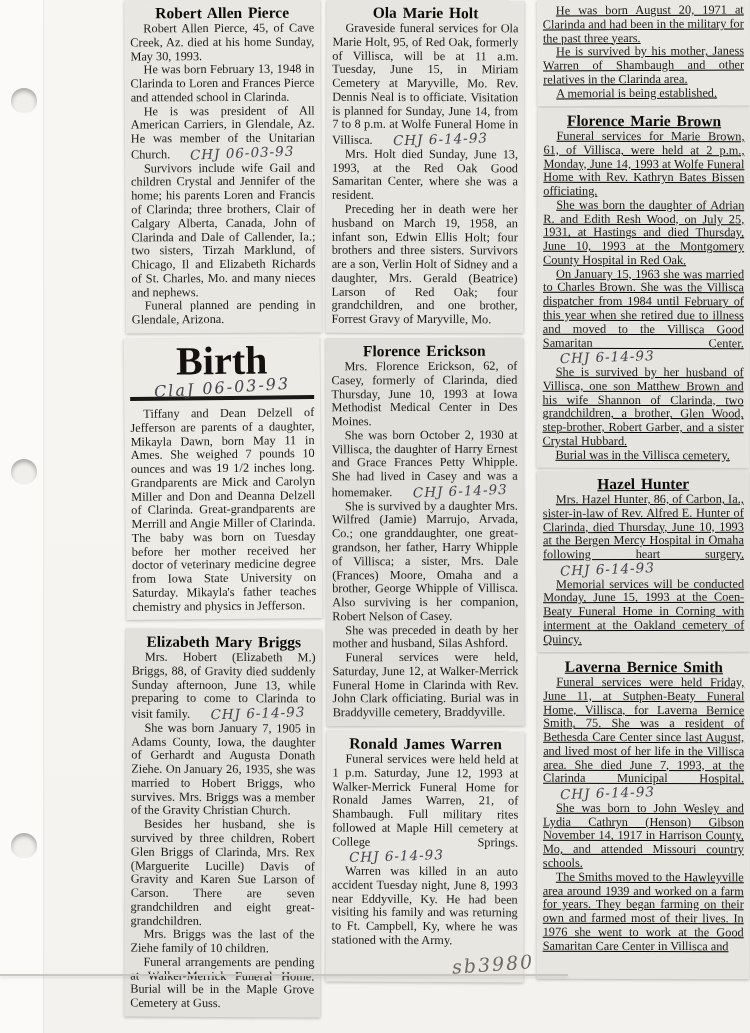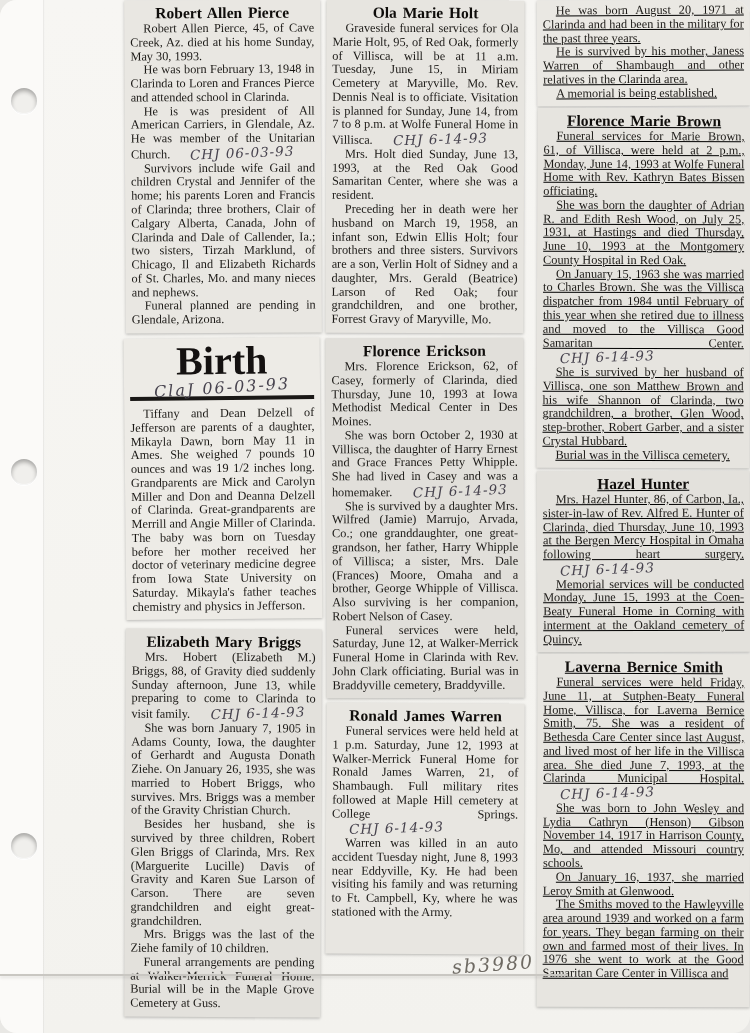--- a/index.html
+++ b/index.html
@@ -1,20 +1,19 @@
 <!DOCTYPE html>
 <html><head>
 <meta charset="utf-8">
 <style>
   html,body { margin:0; padding:0; background:#e9e8e5; }
   .page {
     position:relative; width:750px; height:1033px; overflow:hidden;
     background:linear-gradient(180deg,#f7f6f3 0%,#f5f4f0 60%,#f3f2ee 100%);
     font-family:"Liberation Serif", serif;
-    border-radius:17px;
   }
   .left-strip { position:absolute; left:0; top:0; width:43px; height:100%;
     background:#fbfaf8; }
   .crease-v { position:absolute; left:43px; top:0; width:2px; height:100%;
     background:linear-gradient(90deg, rgba(0,0,0,0.07), rgba(255,255,255,0.4)); }
   .crease-h { position:absolute; left:0; top:974px; width:568px; height:2px;
     background:#c9c7c2; box-shadow:0 2px 3px rgba(0,0,0,0.10); }
   .hole {
     position:absolute; left:11px; width:26px; height:26px; border-radius:50%;
     background:#f0efec;
@@ -118,20 +117,21 @@
           <p><span>Mrs. Holt died Sunday, June 13, 1993, at the Red Oak Good Samaritan Center, where she was a resident.</span></p>
           <p><span>Preceding her in death were her husband on March 19, 1958, an infant son, Edwin Ellis Holt; four brothers and three sisters. Survivors are a son, Verlin Holt of Sidney and a daughter, Mrs. Gerald (Beatrice) Larson of Red Oak; four grandchildren, and one brother, Forrest Gravy of Maryville, Mo.</span></p>
         </div>
     </section>
     <section class="clip c1s1">
       <h3>Florence Erickson</h3>
       <div>
           <p><span>Mrs. Florence Erickson, 62, of Casey, formerly of Clarinda, died Thursday, June 10, 1993 at Iowa Methodist Medical Center in Des Moines.</span></p>
           <p><span>She was born October 2, 1930 at Villisca, the daughter of Harry Ernest and Grace Frances Petty Whipple. She had lived in Casey and was a homemaker.</span> <span class="hand">CHJ 6-14-93</span></p>
           <p><span>She is survived by a daughter Mrs. Wilfred (Jamie) Marrujo, Arvada, Co.; one granddaughter, one great-grandson, her father, Harry Whipple of Villisca; a sister, Mrs. Dale (Frances) Moore, Omaha and a brother, George Whipple of Villisca. Also surviving is her companion, Robert Nelson of Casey.</span></p>
+          <p><span>She was preceded in death by her mother and husband, Silas Ashford.</span></p>
           <p><span>Funeral services were held, Saturday, June 12, at Walker-Merrick Funeral Home in Clarinda with Rev. John Clark officiating. Burial was in Braddyville cemetery, Braddyville.</span></p>
         </div>
     </section>
     <section class="clip c1s2">
       <h3>Ronald James Warren</h3>
       <div>
           <p><span>Funeral services were held held at 1 p.m. Saturday, June 12, 1993 at Walker-Merrick Funeral Home for Ronald James Warren, 21, of Shambaugh. Full military rites followed at Maple Hill cemetery at College Springs.</span> <span class="hand">CHJ 6-14-93</span></p>
           <p><span>Warren was killed in an auto accident Tuesday night, June 8, 1993 near Eddyville, Ky. He had been visiting his family and was returning to Ft. Campbell, Ky, where he was stationed with the Army.</span></p>
         </div>
     </section>
@@ -161,21 +161,20 @@
       <div>
           <p><span>Mrs. Hazel Hunter, 86, of Carbon, Ia., sister-in-law of Rev. Alfred E. Hunter of Clarinda, died Thursday, June 10, 1993 at the Bergen Mercy Hospital in Omaha following heart surgery.</span> <span class="hand">CHJ 6-14-93</span></p>
           <p><span>Memorial services will be conducted Monday, June 15, 1993 at the Coen-Beaty Funeral Home in Corning with interment at the Oakland cemetery of Quincy.</span></p>
         </div>
     </section>
     <section class="clip c2s3">
       <h3>Laverna Bernice Smith</h3>
       <div>
           <p><span>Funeral services were held Friday, June 11, at Sutphen-Beaty Funeral Home, Villisca, for Laverna Bernice Smith, 75. She was a resident of Bethesda Care Center since last August, and lived most of her life in the Villisca area. She died June 7, 1993, at the Clarinda Municipal Hospital.</span> <span class="hand">CHJ 6-14-93</span></p>
           <p><span>She was born to John Wesley and Lydia Cathryn (Henson) Gibson November 14, 1917 in Harrison County, Mo, and attended Missouri country schools.</span></p>
-          <p><span>On January 16, 1937, she married Leroy Smith at Glenwood.</span></p>
           <p><span>The Smiths moved to the Hawleyville area around 1939 and worked on a farm for years. They began farming on their own and farmed most of their lives. In 1976 she went to work at the Good Samaritan Care Center in Villisca and</span></p>
         </div>
     </section>
   </div>
 
   <div class="crease-h"></div>
   <div class="scan-num hand">sb3980</div>
 </div>
 
 </body></html>

